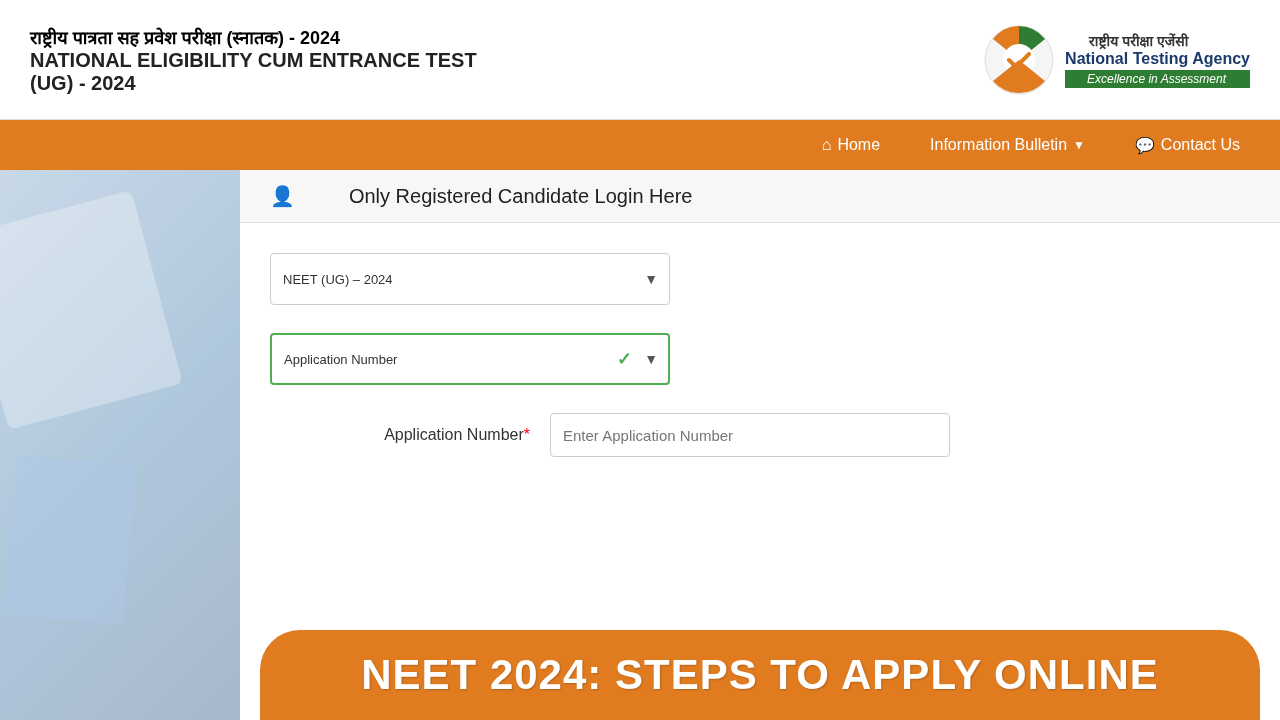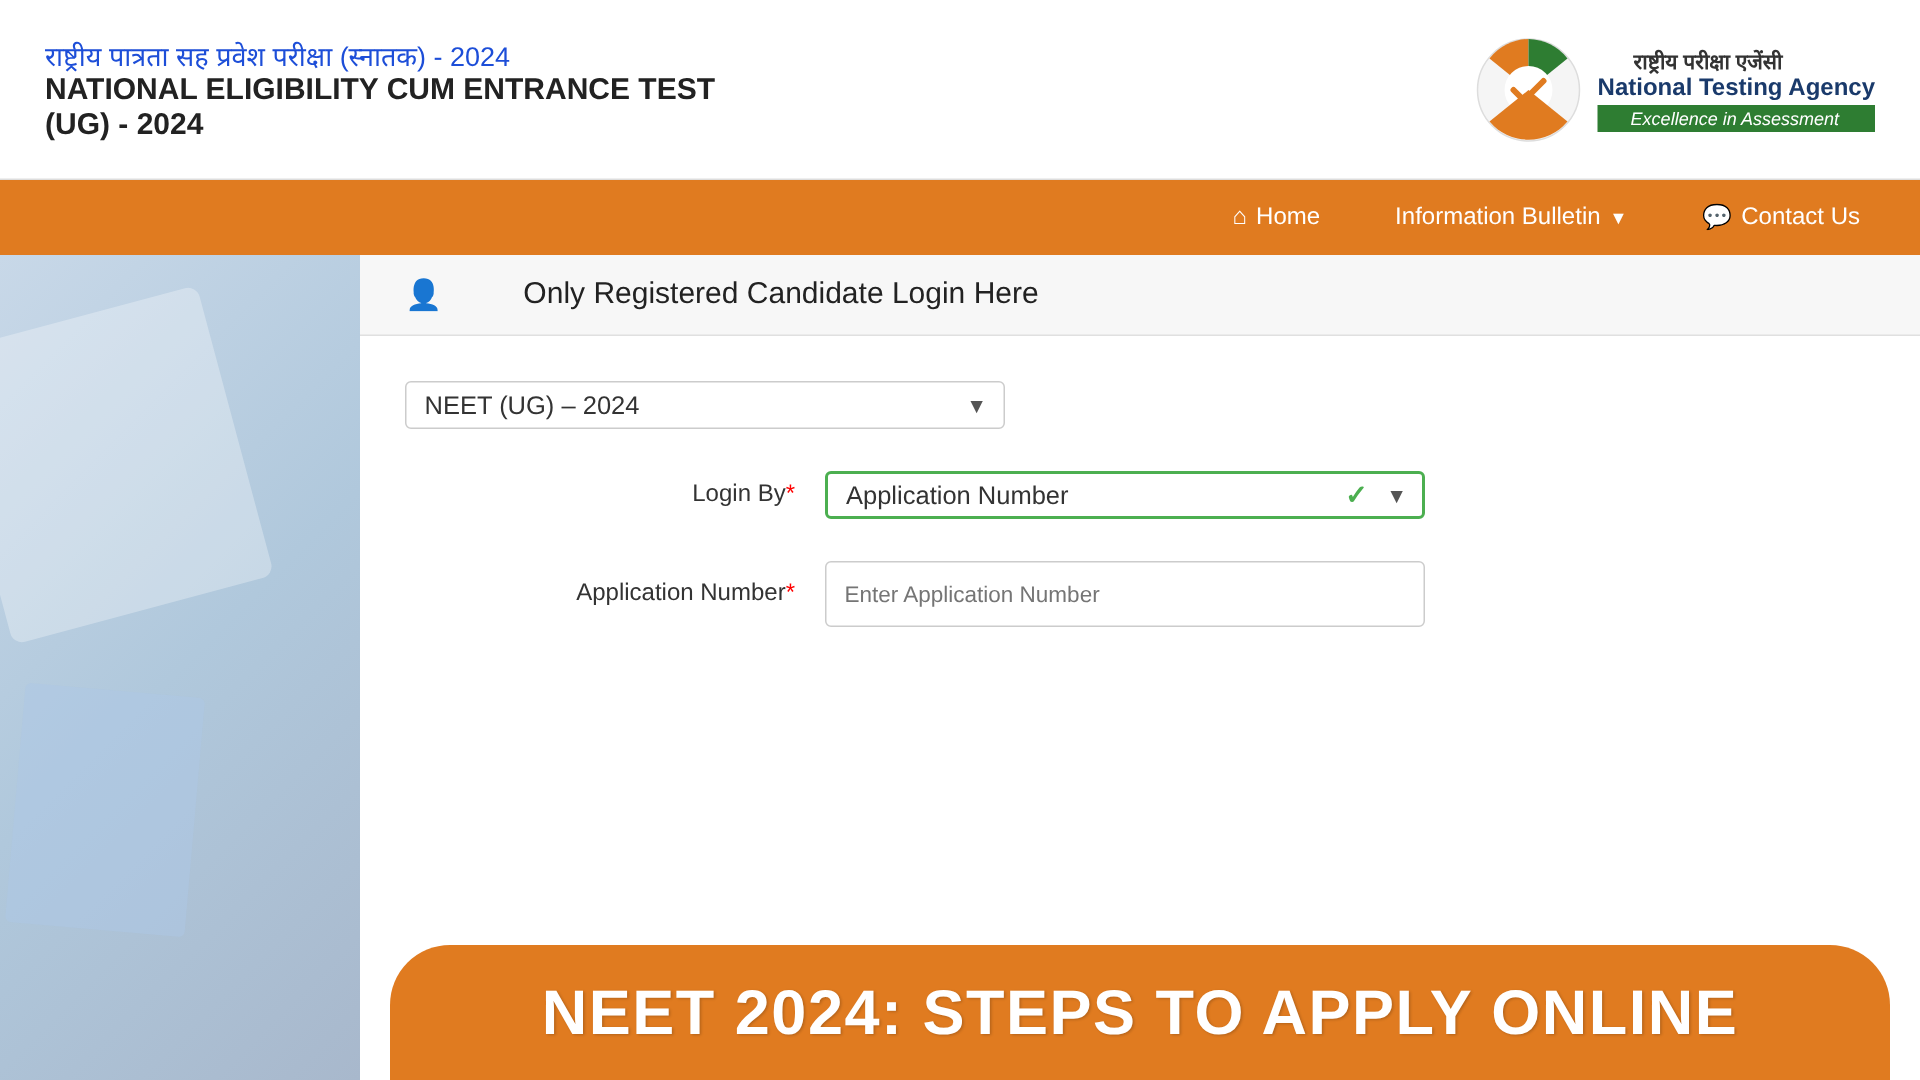--- a/index.html
+++ b/index.html
@@ -21,22 +21,22 @@
       border-bottom: 1px solid #ddd;
       height: 120px;
     }
     .header-left {
       display: flex;
       flex-direction: column;
       align-items: flex-start;
     }
     .header-title-hindi {
       font-size: 18px;
-      color: #1d4ed8;
-      font-weight: normal;
+      color: #000000;
+      font-weight: bold;
     }
     .header-title-en1 {
       font-size: 20px;
       font-weight: bold;
       color: #222;
     }
     .header-title-en2 {
       font-size: 20px;
       font-weight: bold;
       color: #222;
@@ -185,24 +185,24 @@
       color: #a16207;
       appearance: none;
       outline: none;
     }
     .select-wrapper {
       position: relative;
       width: 400px;
     }
     .select-wrapper select {
       width: 100%;
-      height: 32px;
+      height: 52px;
       border: 1px solid #ccc;
       border-radius: 4px;
-      font-size: 17px;
+      font-size: 13px;
       padding: 0 12px;
       background: #fff;
       color: #333;
       appearance: none;
       cursor: pointer;
     }
     .select-wrapper.selected select {
       border-color: #4CAF50;
       border-width: 2px;
     }
@@ -318,23 +318,20 @@
       <div class="form-row">
         <div class="select-wrapper">
           <select class="form-control">
             <option>NEET (UG) – 2024</option>
           </select>
           <span class="select-arrow">▼</span>
         </div>
       </div>
 
       <div class="form-row">
-        <div class="form-label">
-          <span>Login By</span><span class="required">*</span>
-        </div>
         <div class="select-wrapper selected">
           <select class="form-control" style="border:2px solid #4CAF50; padding-right: 70px;">
             <option>Application Number</option>
           </select>
           <span class="select-check" style="right:38px; color:#4CAF50; font-size:18px; font-weight:bold;">✓</span>
           <span class="select-arrow">▼</span>
         </div>
       </div>
 
       <div class="form-row">

